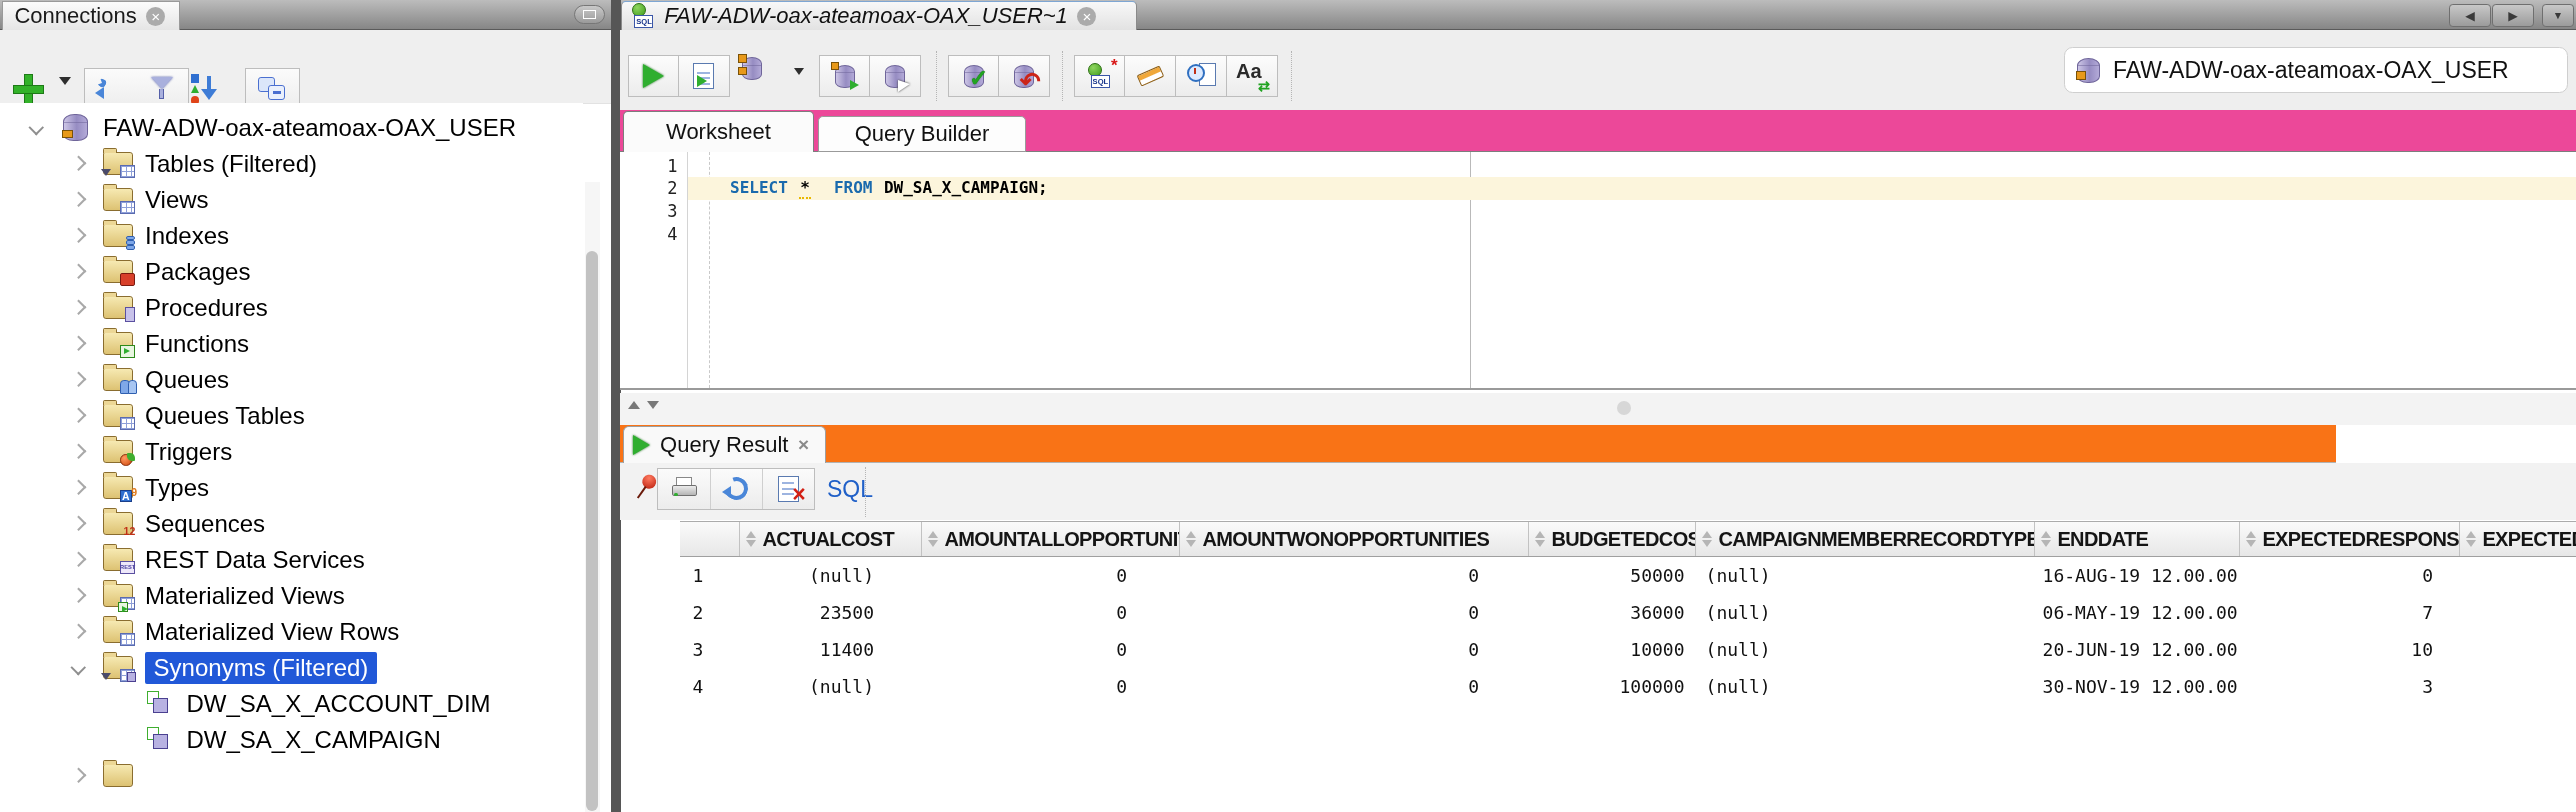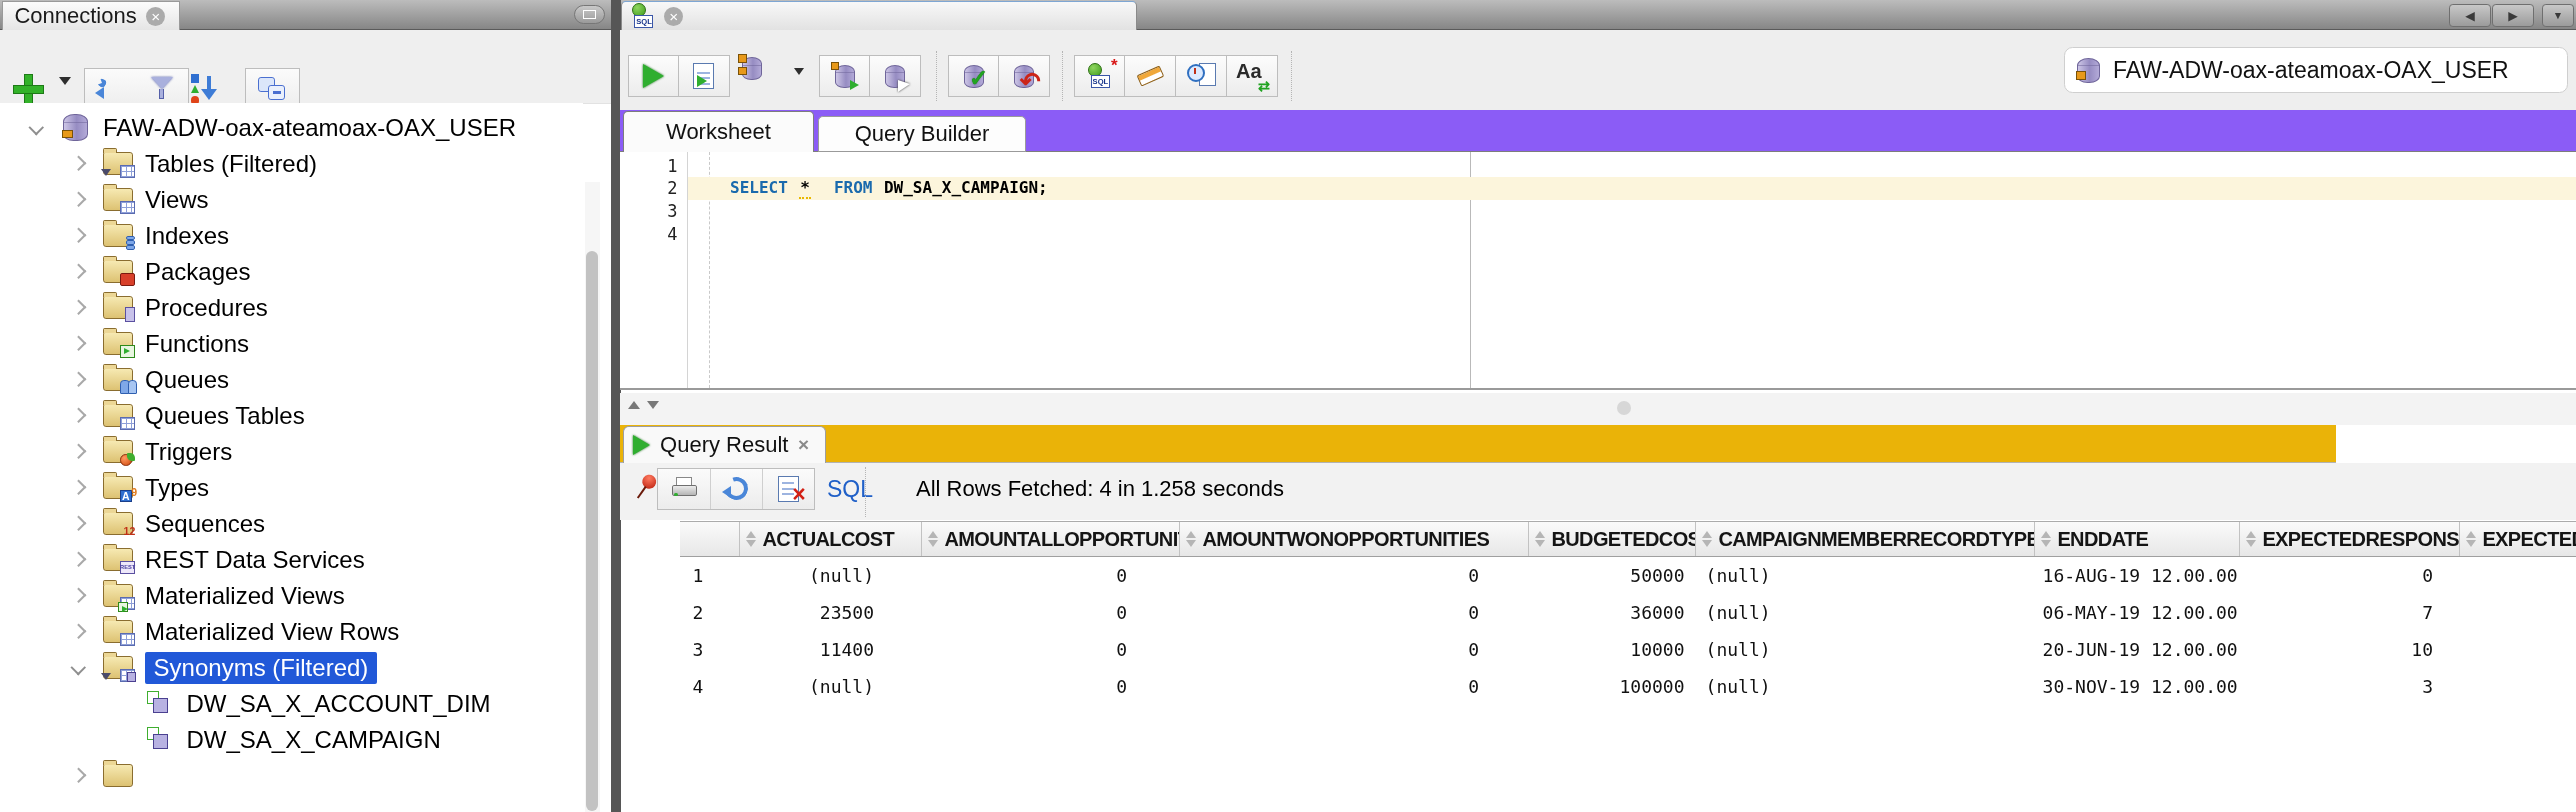--- a/index.html
+++ b/index.html
@@ -163,21 +163,21 @@
   .caseicon .aa { font-size:20px; color:#2a2a2a; line-height:19px; }
   .caseicon .arr { position:absolute; right:-1.9px; bottom:-3.8px; font-size:14.3px; color:#21a321; }
   .unshared { position:relative; }
   .unshared .star { position:absolute; right:-6.7px; top:-8.6px; color:#d81818; font-size:17px; font-weight:bold; }
 
   #conn-combo { position:absolute; left:2064px; top:47px; width:504px; height:46px; background:#fff;
     border:1px solid #cfcfcf; border-radius:8.6px; display:flex; align-items:center; gap:13.4px; padding:0 11.5px; }
   #conn-combo span { font-size:23px; color:#111; white-space:nowrap; }
 
   
-  #subtabs { position:absolute; left:620px; top:110px; width:1956px; height:42px; background:#8b5cf6;
+  #subtabs { position:absolute; left:620px; top:110px; width:1956px; height:42px; background:#ec4899;
     border-bottom:1.9px solid #7d7d7d; }
   .subtab { position:absolute; display:flex; align-items:center; justify-content:center; font-size:22px; color:#111; }
   #tab-worksheet { left:2.9px; top:1px; width:191px; height:41px; background:#fbfbfb;
     border:1.9px solid #7d7d7d; border-bottom:none; border-radius:4.8px 4.8px 0 0; }
   #tab-querybuilder { left:198px; top:5.7px; width:208px; height:36px; background:#fdfdfd;
     border:1.4px solid #9a9a9a; border-radius:4.8px 4.8px 0 0; }
 
   
   #editor { position:absolute; left:620px; top:152px; width:1956px; height:238px; background:#fff;
     border-bottom:2.9px solid #9a9a9a; display:flex; }
@@ -196,21 +196,21 @@
 
   
   #splitter { position:absolute; left:620px; top:393px; width:1956px; height:32px; background:#f3f3f3; }
   #splitter .up { position:absolute; left:7.6px; top:7.6px; width:0; height:0;
     border-left:6.7px solid transparent; border-right:6.7px solid transparent; border-bottom:8.6px solid #787878; }
   #splitter .dn { position:absolute; left:27px; top:7.6px; width:0; height:0;
     border-left:6.7px solid transparent; border-right:6.7px solid transparent; border-top:8.6px solid #787878; }
   #splitter .grip { position:absolute; left:997px; top:7.6px; width:14.3px; height:14.3px; border-radius:50%; background:#d7d7d7; }
 
   
-  #qr-tabs { position:absolute; left:620px; top:425px; width:1716px; height:38px; background:#eab308;
+  #qr-tabs { position:absolute; left:620px; top:425px; width:1716px; height:38px; background:#f97316;
     border-bottom:1.9px solid #b2b2b2;padding-left:41px; }
   #qr-tab { position:absolute; left:2.9px; top:1px; width:203px; height:37px; background:#f9f9f9;
     border:1.9px solid #9e9e9e; border-bottom:none; border-radius:5.7px 5.7px 0 0;
     display:flex; align-items:center; gap:9.6px; padding:0 9.6px; font-size:22px; color:#111; }
   .tri-run.sm { border-top-width:10.5px; border-bottom-width:10.5px; border-left-width:17px; }
   .qr-x { color:#8a8a8a; font-size:19px; font-weight:bold; }
 
   #qr-toolbar { position:absolute; left:620px; top:463px; width:1956px; height:57px; background:#f2f2f2; }
   .pin { position:absolute; left:11.5px; top:9.6px; width:25px; height:29px; transform:rotate(35deg); }
   .pin .head { position:absolute; left:5.7px; top:0; width:14.3px; height:14.3px; border-radius:50%;
@@ -262,20 +262,21 @@
     <span class="closedot">×</span>
   </div>
   <div class="minbtn">
       <i></i>
     </div>
   <div class="doc-tab">
     <span class="sqlicon">
       <span class="blob"></span>
         <span class="box">SQL</span>
     </span>
+    <span class="doc-title">FAW-ADW-oax-ateamoax-OAX_USER~1</span>
     <span class="closedot">×</span>
   </div>
   <div class="navbtn" style="left:2449px;">
     <span>◀</span>
   </div>
   <div class="navbtn" style="left:2492px;">
     <span>▶</span>
   </div>
   <div class="navbtn" style="left:2542px; width:32px;">
     <span style="font-size:10.5px;">▼</span>
@@ -674,21 +675,20 @@
         </span>
     </div>
     <div class="tbtn">
       <span class="cancelpage">
           <span class="x">×</span>
         </span>
     </div>
   </div>
   <span id="qr-sql">SQL</span>
   <div id="qr-sep"></div>
-  <span id="qr-status">All Rows Fetched: 4 in 1.258 seconds</span>
 </div>
 
 <div id="grid">
   <div class="gh">
     <div class="ghc w0"></div>
     <div class="ghc w1">
         <span class="sortico">
           <span class="u"></span>
           <span class="d"></span>
         </span>

